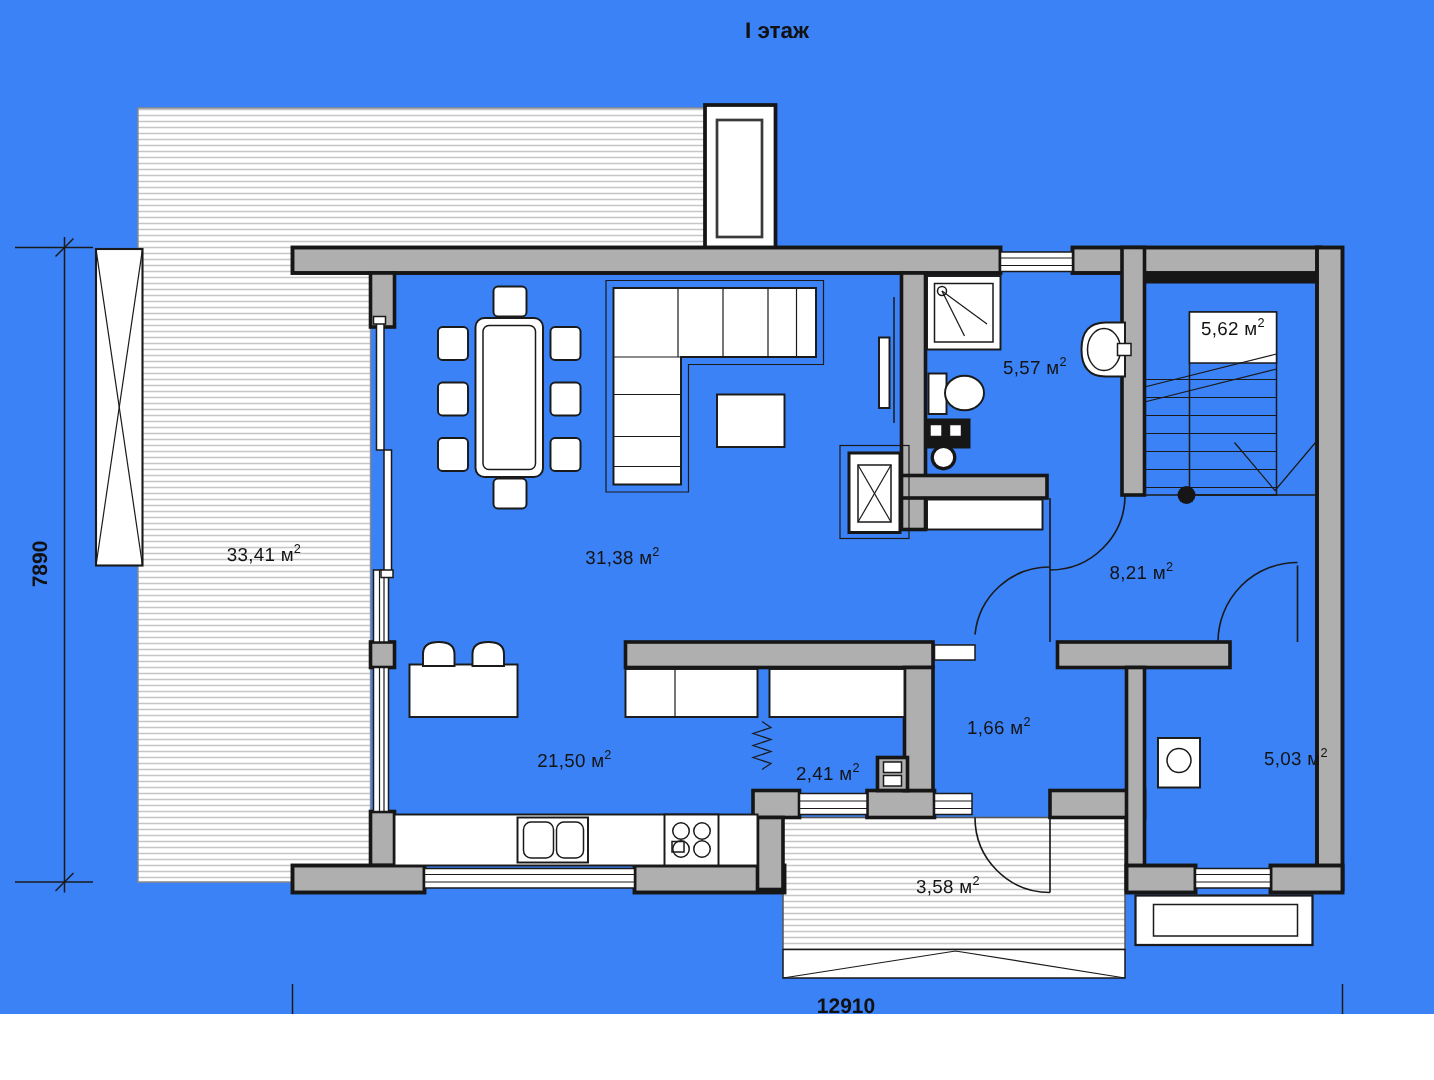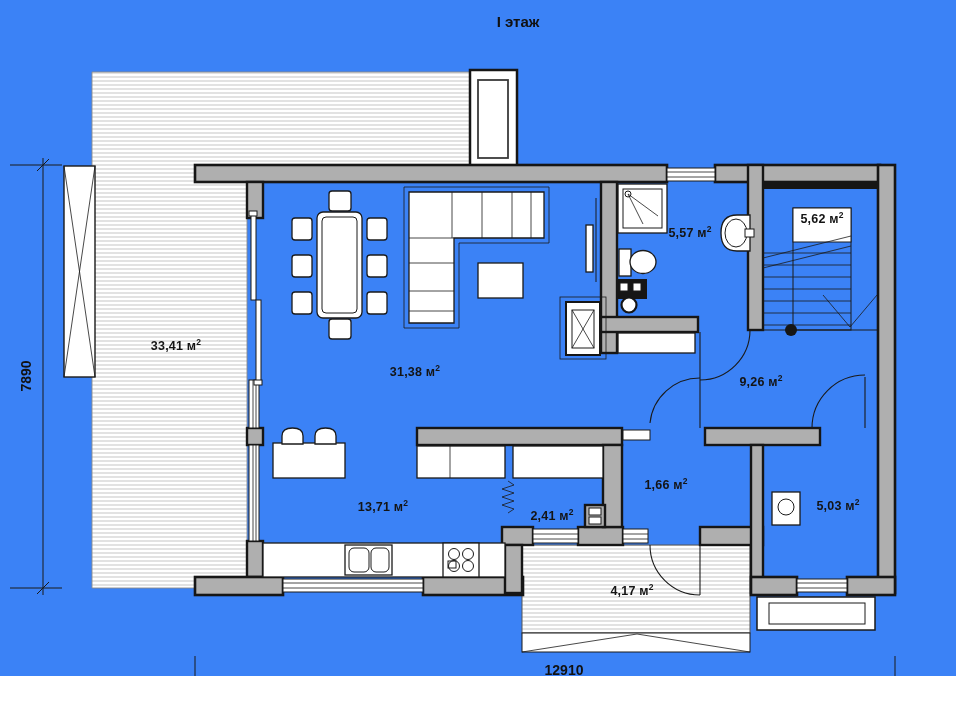--- a/index.html
+++ b/index.html
@@ -9,21 +9,21 @@
   .wall{fill:#afafaf;stroke:#161616;stroke-width:2.4;}
   .wallx{fill:#afafaf;stroke:#161616;stroke-width:2.6;}
   .furn{fill:#ffffff;stroke:#1a1a1a;stroke-width:1.3;}
   .thin{fill:none;stroke:#1a1a1a;stroke-width:1;}
   .hair{fill:none;stroke:#1a1a1a;stroke-width:0.8;}
   .arc{fill:none;stroke:#1a1a1a;stroke-width:1.1;}
   .win{fill:#ffffff;stroke:#1a1a1a;stroke-width:1;}
   .dim{stroke:#1a1a1a;stroke-width:1;fill:none;}
   .blk{fill:#161616;stroke:none;}
   .label{position:absolute;transform:translate(-50%,-50%);white-space:nowrap;
-         font-size:12.5px;font-weight:bold;color:#141414;letter-spacing:0.2px;}
+         font-size:12.5px;font-weight:normal;color:#141414;letter-spacing:0.2px;}
   .label sup{font-size:8.5px;}
   .title{position:absolute;transform:translate(-50%,-50%);font-size:15px;font-weight:bold;}
   .dimlabel{position:absolute;transform:translate(-50%,-50%);font-size:14px;font-weight:bold;}
   .dimlabel.vert{transform:translate(-50%,-50%) rotate(-90deg);}
 </style>
 </head>
 <body>
 
 <div id="plan">
 <svg width="956" height="720" viewBox="0 0 956 720">
@@ -274,26 +274,26 @@
       <line x1="195" y1="656" x2="195" y2="696" class="dim"></line>
       <line x1="895" y1="656" x2="895" y2="696" class="dim"></line>
       <line x1="189" y1="693" x2="201" y2="681" class="dim"></line>
       <line x1="889" y1="693" x2="901" y2="681" class="dim"></line>
     </g>
   </g>
 </svg>
 
 <div class="title" style="left:518px;top:21px">I этаж</div>
 
-<div class="label" style="left:176px;top:345px"><span>33,41</span><span> м</span><sup>2</sup></div>
+<div class="label" style="left:176px;top:369px"><span>33,41</span><span> м</span><sup>2</sup></div>
 <div class="label" style="left:415px;top:371px"><span>31,38</span><span> м</span><sup>2</sup></div>
-<div class="label" style="left:690px;top:232px"><span>5,57</span><span> м</span><sup>2</sup></div>
+<div class="label" style="left:690px;top:244px"><span>5,57</span><span> м</span><sup>2</sup></div>
 <div class="label" style="left:822px;top:218px"><span>5,62</span><span> м</span><sup>2</sup></div>
-<div class="label" style="left:761px;top:381px"><span>9,26</span><span> м</span><sup>2</sup></div>
-<div class="label" style="left:383px;top:506px"><span>13,71</span><span> м</span><sup>2</sup></div>
+<div class="label" style="left:761px;top:381px"><span>8,21</span><span> м</span><sup>2</sup></div>
+<div class="label" style="left:383px;top:506px"><span>21,50</span><span> м</span><sup>2</sup></div>
 <div class="label" style="left:552px;top:515px"><span>2,41</span><span> м</span><sup>2</sup></div>
 <div class="label" style="left:666px;top:484px"><span>1,66</span><span> м</span><sup>2</sup></div>
-<div class="label" style="left:838px;top:505px"><span>5,03</span><span> м</span><sup>2</sup></div>
-<div class="label" style="left:632px;top:590px"><span>4,17</span><span> м</span><sup>2</sup></div>
+<div class="label" style="left:864px;top:505px"><span>5,03</span><span> м</span><sup>2</sup></div>
+<div class="label" style="left:632px;top:590px"><span>3,58</span><span> м</span><sup>2</sup></div>
 
 <div class="dimlabel vert" style="left:26px;top:376px">7890</div>
 <div class="dimlabel" style="left:564px;top:670px">12910</div>
 </div>
 
 </body></html>

